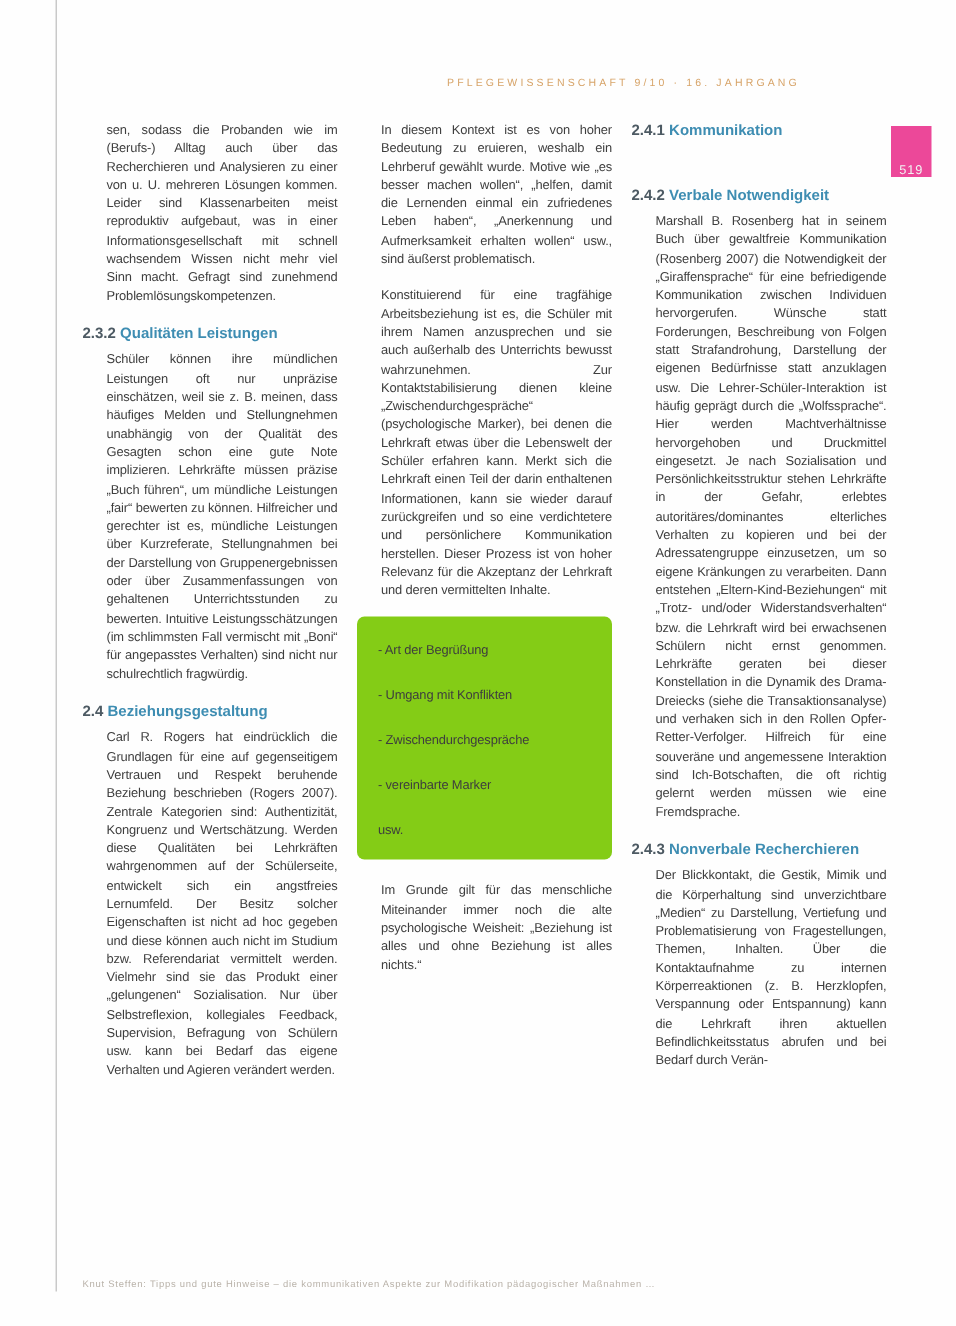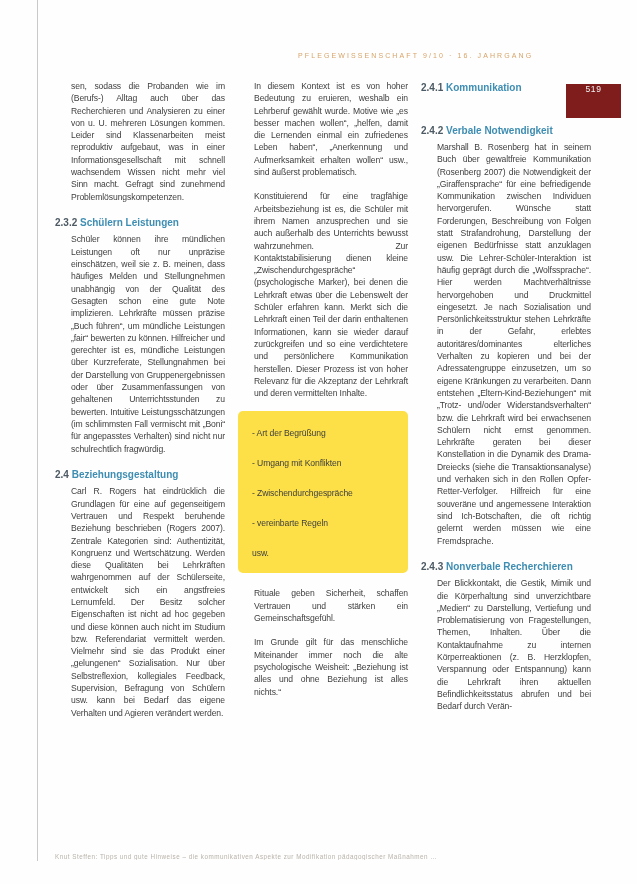--- a/index.html
+++ b/index.html
@@ -7,42 +7,42 @@
     position:relative; width:637px; height:884px; background:#fefefe;
     font-family:"Liberation Sans", sans-serif; overflow:hidden;
   }
   .left-rule { position:absolute; left:37px; top:0; width:1px; height:861px; background:#c9c9c9; }
   .journal-header {
     position:absolute; top:52px; left:298px; width:300px;
     font-size:7px; letter-spacing:2.1px; color:#d7a469; text-transform:uppercase;
     white-space:nowrap;
   }
   .page-badge {
-    position:absolute; top:84px; right:16px; width:55px; height:34px;
-    background:#7f1d1d; color:#f2f2f2; display:flex; align-items:flex-start; justify-content:center;
+    position:absolute; top:84px; right:16px; width:27px; height:34px;
+    background:#ec4899; color:#f2f2f2; display:flex; align-items:flex-end; justify-content:center;
     font-size:8.5px; letter-spacing:0.6px;
   }
   .columns {
     position:absolute; left:55px; top:80px; width:537px; height:772px;
     display:flex; column-gap:13px; overflow:hidden;
   }
   .col { width:170px; min-width:170px; }
   p.body {
     margin:0 0 12px 16px; font-size:8.6px; line-height:12.3px; color:#3e3e3e;
     text-align:justify; letter-spacing:-0.1px; hyphens:auto;
   }
   .heading {
     margin:14px 0 4px 0; font-size:10px; font-weight:bold; line-height:12.5px;
   }
   .heading.first { margin-top:2px; }
   .heading.gap-after { margin-bottom:30px; }
   .hnum { color:#4d5a63; }
   .htitle { color:#3e8db2; }
   .ritual-box {
-    background:#fde047; border-radius:5px; margin:10px 0 14px 0;
+    background:#84cc16; border-radius:5px; margin:10px 0 14px 0;
     padding:17px 12px 8px 14px;
   }
   .ritual-box .item {
     font-size:8.6px; line-height:11px; color:#3e3e3e; margin:0 0 19px 0; letter-spacing:-0.1px;
   }
   .ritual-box .item.last { margin-bottom:6px; }
   .running-footer {
     position:absolute; left:55px; top:853px; width:532px;
     font-size:6.3px; color:#b9b2a9; letter-spacing:0.5px;
     white-space:nowrap; overflow:hidden;
@@ -60,41 +60,40 @@
   <div class="page-badge">
     <span>519</span>
   </div>
 
   <div class="columns">
 
     <div class="col">
       <p class="body">sen, sodass die Probanden wie im (Berufs-) Alltag auch über das Recherchieren und Analysieren zu einer von u. U. mehreren Lösungen kommen. Leider sind Klassenarbeiten meist reproduktiv aufgebaut, was in einer Informationsgesellschaft mit schnell wachsendem Wissen nicht mehr viel Sinn macht. Gefragt sind zunehmend Problemlösungskompetenzen.</p>
       <h3 class="heading">
         <span class="hnum">2.3.2</span>
-        <span class="htitle">Schülern Leistungen</span>
+        <span class="htitle">Qualitäten Leistungen</span>
       </h3>
       <p class="body">Schüler können ihre mündlichen Leistungen oft nur unpräzise einschätzen, weil sie z. B. meinen, dass häufiges Melden und Stellungnehmen unabhängig von der Qualität des Gesagten schon eine gute Note implizieren. Lehrkräfte müssen präzise „Buch führen“, um mündliche Leistungen „fair“ bewerten zu können. Hilfreicher und gerechter ist es, mündliche Leistungen über Kurzreferate, Stellungnahmen bei der Darstellung von Gruppenergebnissen oder über Zusammenfassungen von gehaltenen Unterrichtsstunden zu bewerten. Intuitive Leistungsschätzungen (im schlimmsten Fall vermischt mit „Boni“ für angepasstes Verhalten) sind nicht nur schulrechtlich fragwürdig.</p>
       <h3 class="heading">
         <span class="hnum">2.4</span>
         <span class="htitle">Beziehungsgestaltung</span>
       </h3>
       <p class="body">Carl R. Rogers hat eindrücklich die Grundlagen für eine auf gegenseitigem Vertrauen und Respekt beruhende Beziehung beschrieben (Rogers 2007). Zentrale Kategorien sind: Authentizität, Kongruenz und Wertschätzung. Werden diese Qualitäten bei Lehrkräften wahrgenommen auf der Schülerseite, entwickelt sich ein angstfreies Lernumfeld. Der Besitz solcher Eigenschaften ist nicht ad hoc gegeben und diese können auch nicht im Studium bzw. Referendariat vermittelt werden. Vielmehr sind sie das Produkt einer „gelungenen“ Sozialisation. Nur über Selbstreflexion, kollegiales Feedback, Supervision, Befragung von Schülern usw. kann bei Bedarf das eigene Verhalten und Agieren verändert werden.</p>
     </div>
 
     <div class="col">
       <p class="body">In diesem Kontext ist es von hoher Bedeutung zu eruieren, weshalb ein Lehrberuf gewählt wurde. Motive wie „es besser machen wollen“, „helfen, damit die Lernenden einmal ein zufriedenes Leben haben“, „Anerkennung und Aufmerksamkeit erhalten wollen“ usw., sind äußerst problematisch.</p>
       <p class="body">Konstituierend für eine tragfähige Arbeitsbeziehung ist es, die Schüler mit ihrem Namen anzusprechen und sie auch außerhalb des Unterrichts bewusst wahrzunehmen. Zur Kontaktstabilisierung dienen kleine „Zwischendurchgespräche“ (psychologische Marker), bei denen die Lehrkraft etwas über die Lebenswelt der Schüler erfahren kann. Merkt sich die Lehrkraft einen Teil der darin enthaltenen Informationen, kann sie wieder darauf zurückgreifen und so eine verdichtetere und persönlichere Kommunikation herstellen. Dieser Prozess ist von hoher Relevanz für die Akzeptanz der Lehrkraft und deren vermittelten Inhalte.</p>
       <div class="ritual-box">
         <div class="item">- Art der Begrüßung</div>
         <div class="item">- Umgang mit Konflikten</div>
         <div class="item">- Zwischendurchgespräche</div>
-        <div class="item">- vereinbarte Regeln</div>
+        <div class="item">- vereinbarte Marker</div>
         <div class="item last">usw.</div>
       </div>
-      <p class="body">Rituale geben Sicherheit, schaffen Vertrauen und stärken ein Gemeinschaftsgefühl.</p>
       <p class="body">Im Grunde gilt für das menschliche Miteinander immer noch die alte psychologische Weisheit: „Beziehung ist alles und ohne Beziehung ist alles nichts.“</p>
     </div>
 
     <div class="col">
       <h3 class="heading first gap-after">
         <span class="hnum">2.4.1</span>
         <span class="htitle">Kommunikation</span>
       </h3>
       <h3 class="heading">
         <span class="hnum">2.4.2</span>

